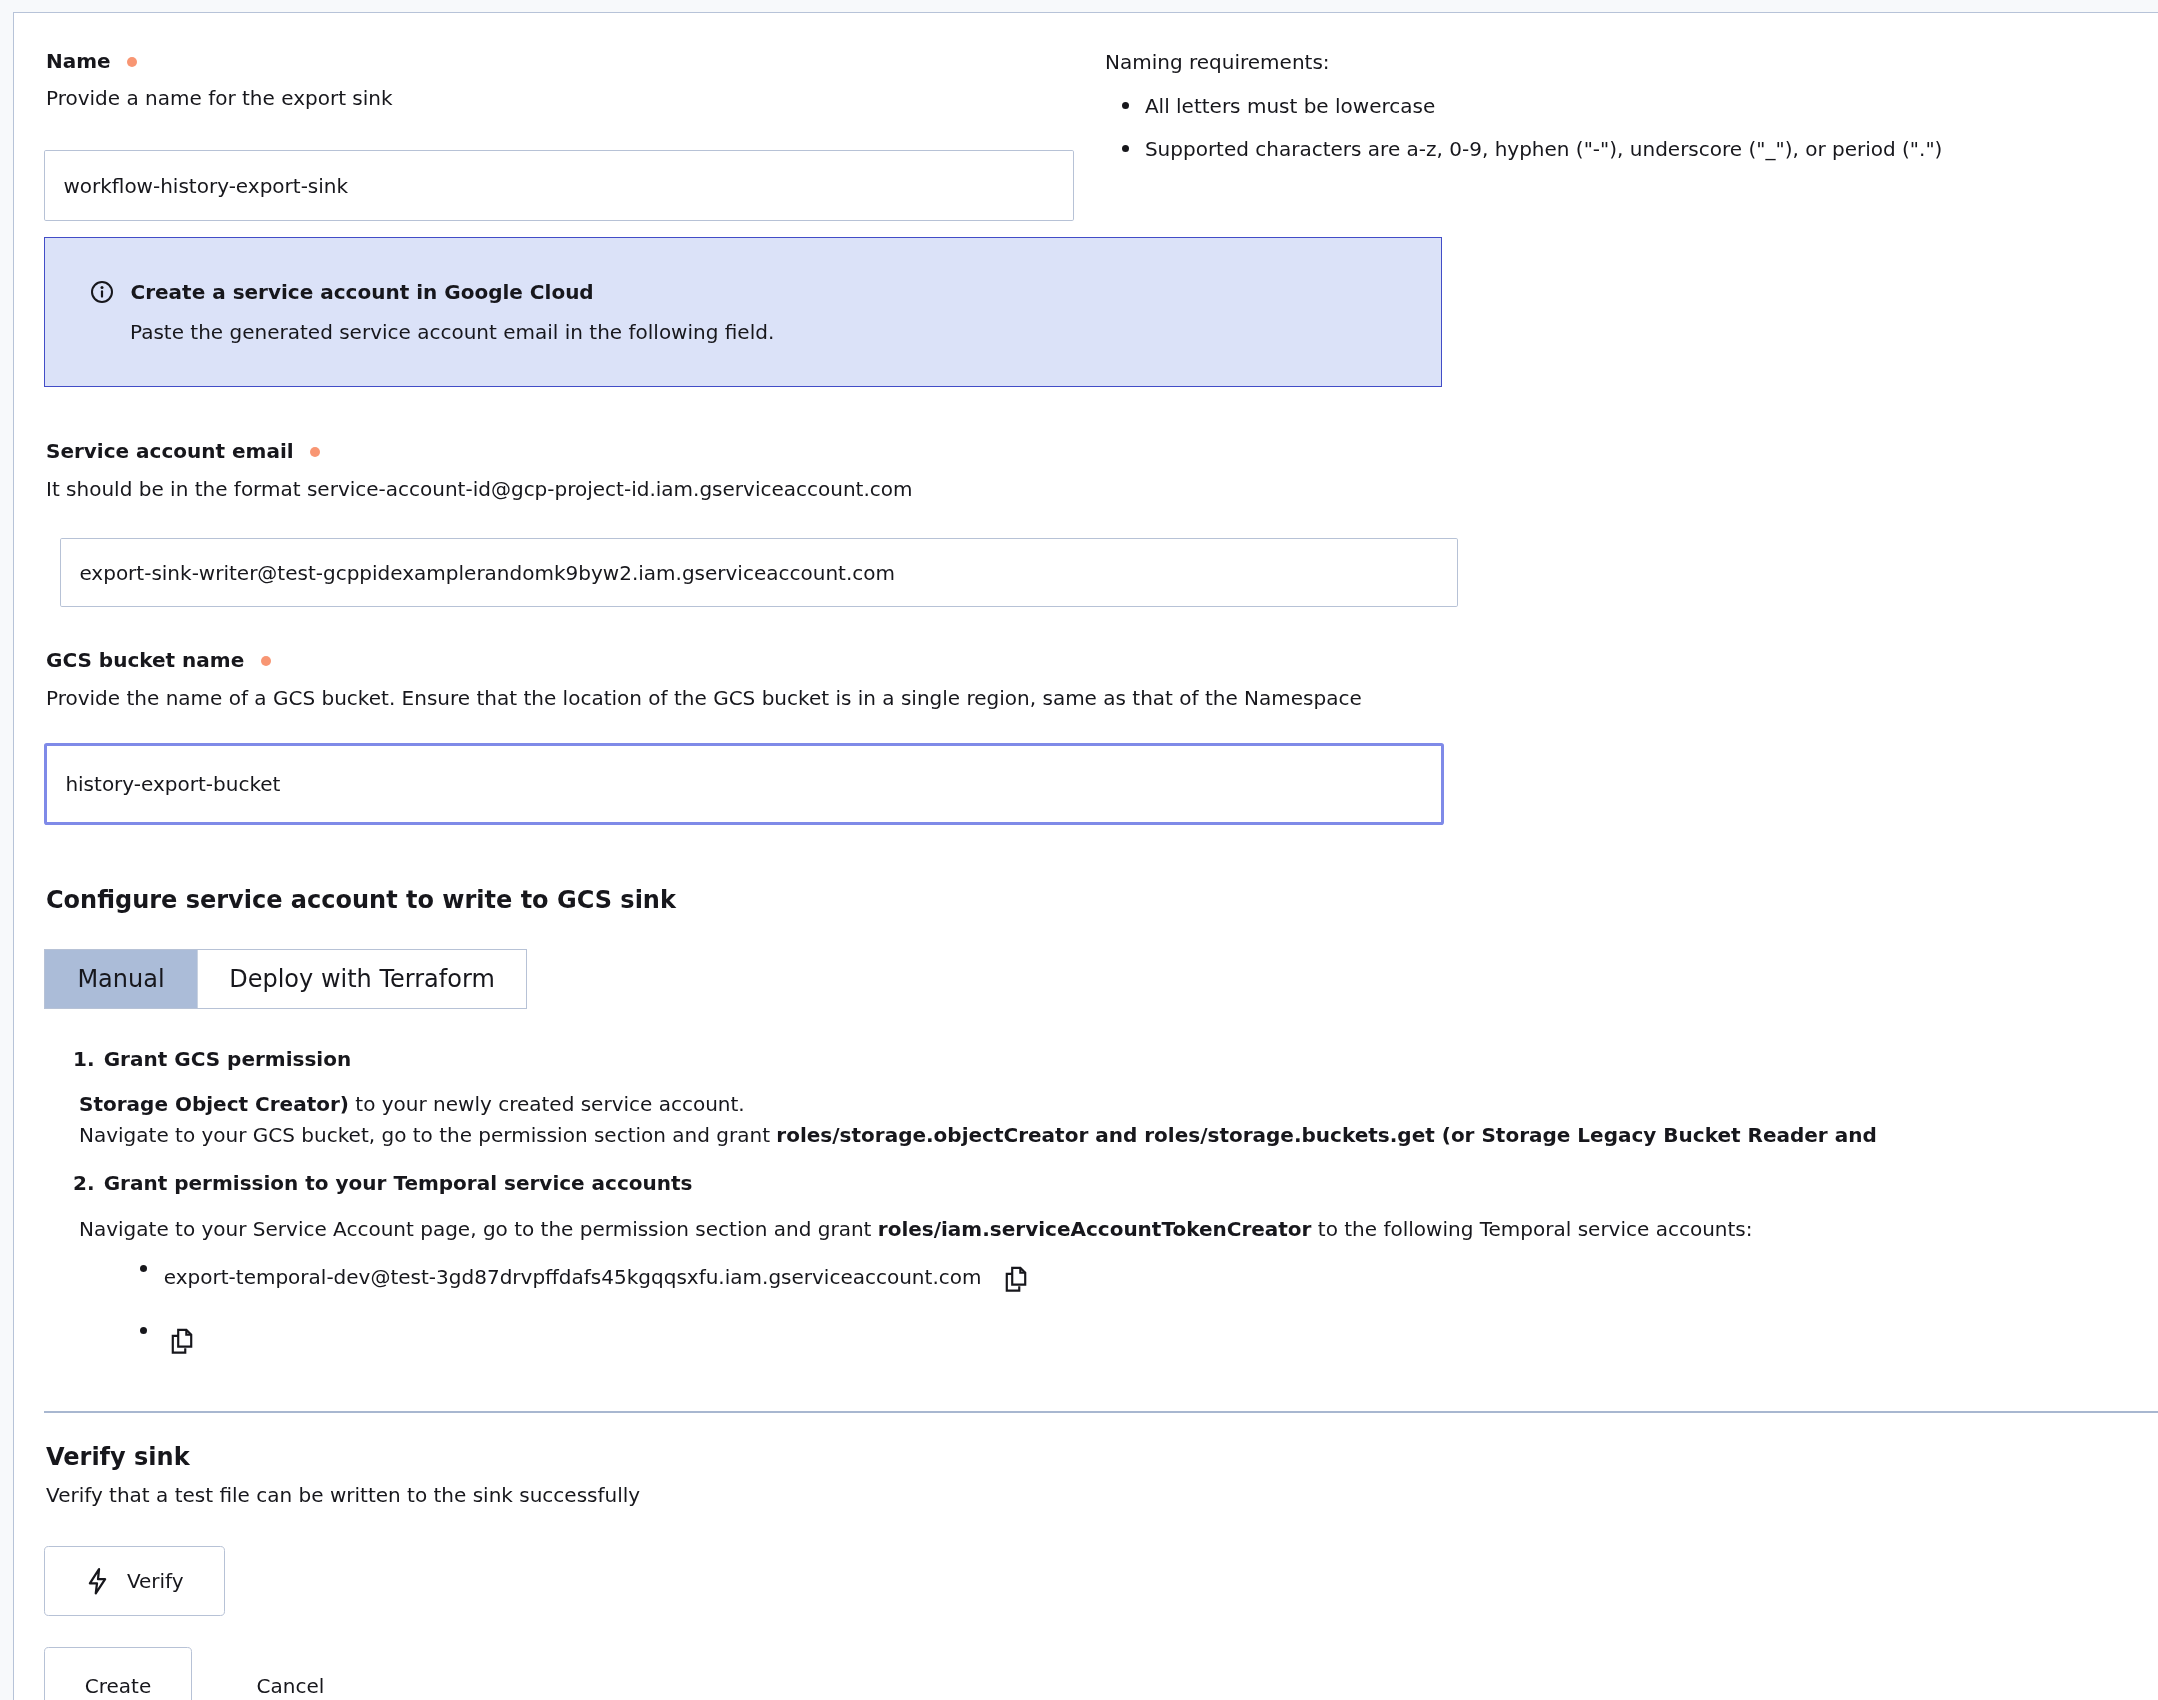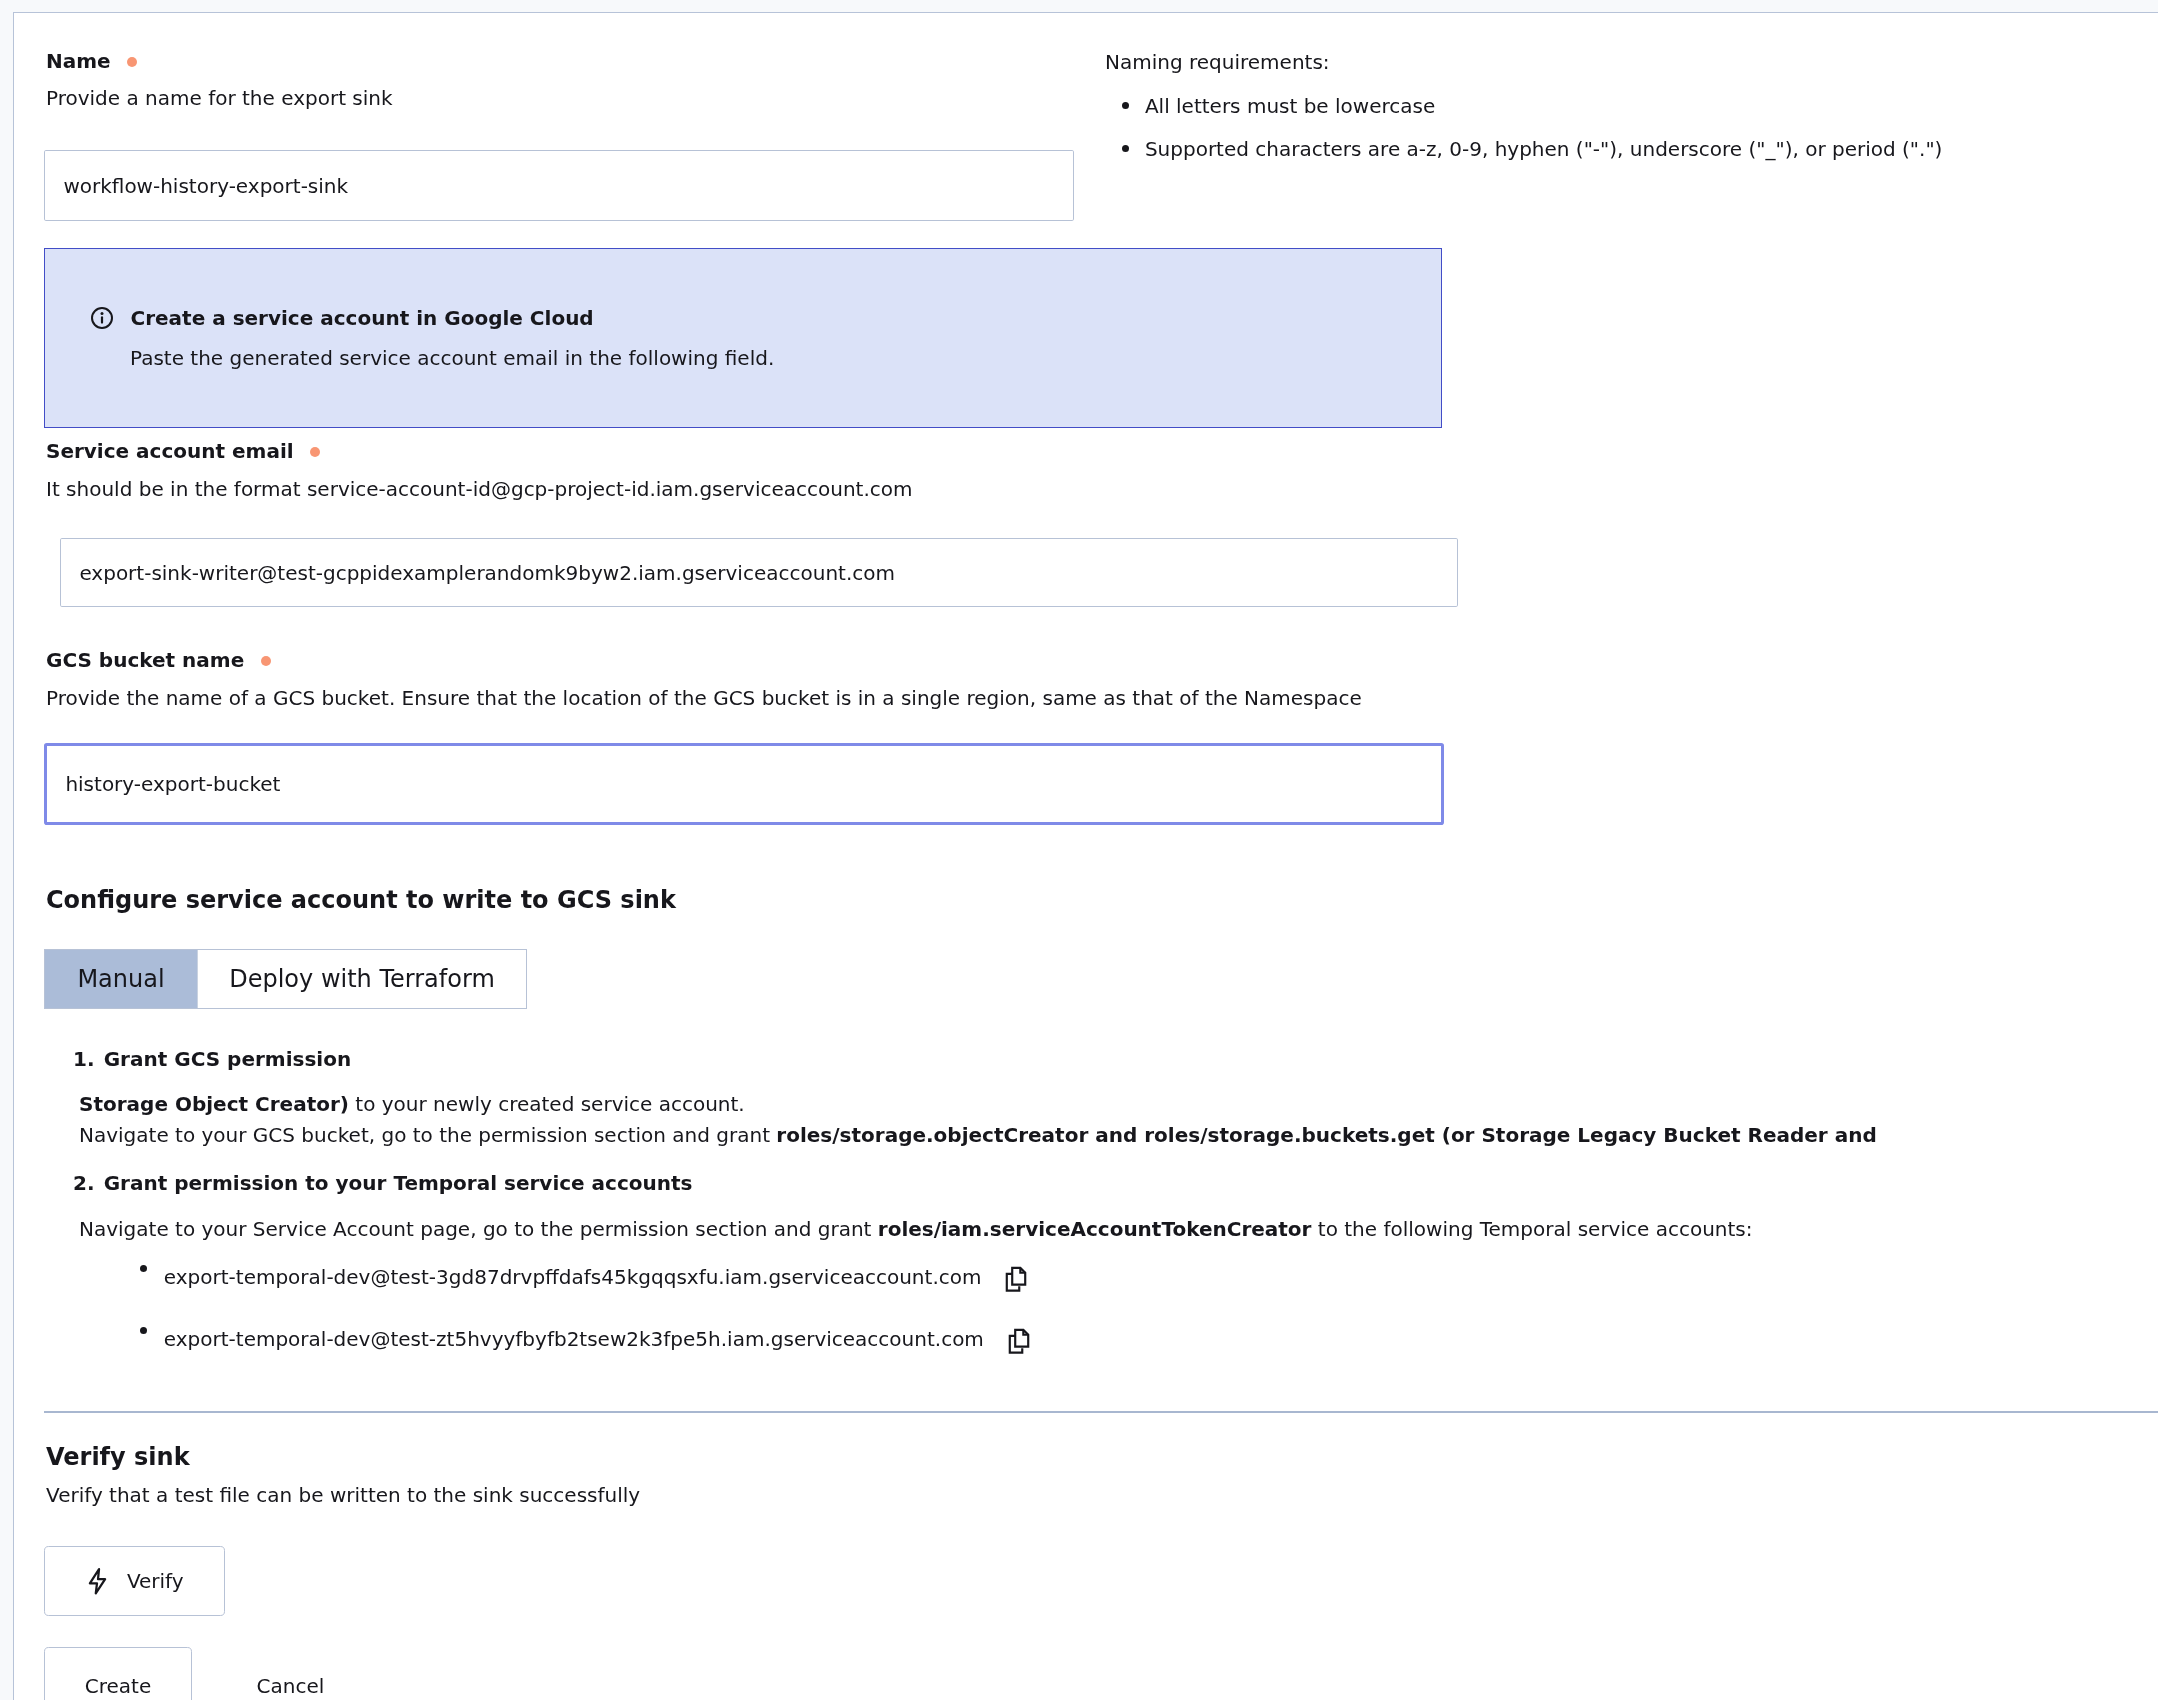--- a/index.html
+++ b/index.html
@@ -59,21 +59,21 @@
   <div class="abs nr-title" style="left:1105px;top:49px;">Naming requirements:</div>
   <div class="abs nr-row" style="left:1122px;top:92px;">
     <span class="nr-dot"></span>
     <span class="nr-text">All letters must be lowercase</span>
   </div>
   <div class="abs nr-row" style="left:1122px;top:135px;">
     <span class="nr-dot"></span>
     <span class="nr-text">Supported characters are a-z, 0-9, hyphen ("-"), underscore ("_"), or period (".")</span>
   </div>
 
-  <div class="abs info-box" style="left:44px;top:248px;width:1398px;height:180px;">
+  <div class="abs info-box" style="left:44px;top:237px;width:1398px;height:150px;">
     <div class="info-title-row">
       <span style="display:flex;">
         <svg width="24" height="24" viewBox="0 0 24 24">
           <circle cx="12" cy="12" r="10" fill="none" stroke="#17171c" stroke-width="2"></circle>
           <circle cx="12" cy="7.4" r="1.5" fill="#17171c"></circle>
           <rect x="10.9" y="10.3" width="2.2" height="7.4" rx="1.1" fill="#17171c"></rect>
         </svg>
       </span>
       <span class="info-title">Create a service account in Google Cloud</span>
     </div>
@@ -129,21 +129,20 @@
         <svg width="26" height="28.5" viewBox="0 0 24 26">
           <path d="M8.5 2.5 h7.5 l4.5 4.5 v11 h-12 z" fill="none" stroke="#17171c" stroke-width="2"></path>
           <path d="M16 2.5 v4.5 h4.5" fill="none" stroke="#17171c" stroke-width="2"></path>
           <path d="M8.5 8 h-5 v15.5 h11.5 v-4" fill="none" stroke="#17171c" stroke-width="2"></path>
         </svg>
       </span>
     </button>
   </div>
   <div class="abs bullet-row" style="left:140px;top:1327px;">
     <span class="bullet-dot"></span>
-    <span class="bullet-text">export-temporal-dev@test-zt5hvyyfbyfb2tsew2k3fpe5h.iam.gserviceaccount.com</span>
     <button class="copy-btn">
       <span style="display:flex;">
         <svg width="26" height="28.5" viewBox="0 0 24 26">
           <path d="M8.5 2.5 h7.5 l4.5 4.5 v11 h-12 z" fill="none" stroke="#17171c" stroke-width="2"></path>
           <path d="M16 2.5 v4.5 h4.5" fill="none" stroke="#17171c" stroke-width="2"></path>
           <path d="M8.5 8 h-5 v15.5 h11.5 v-4" fill="none" stroke="#17171c" stroke-width="2"></path>
         </svg>
       </span>
     </button>
   </div>

